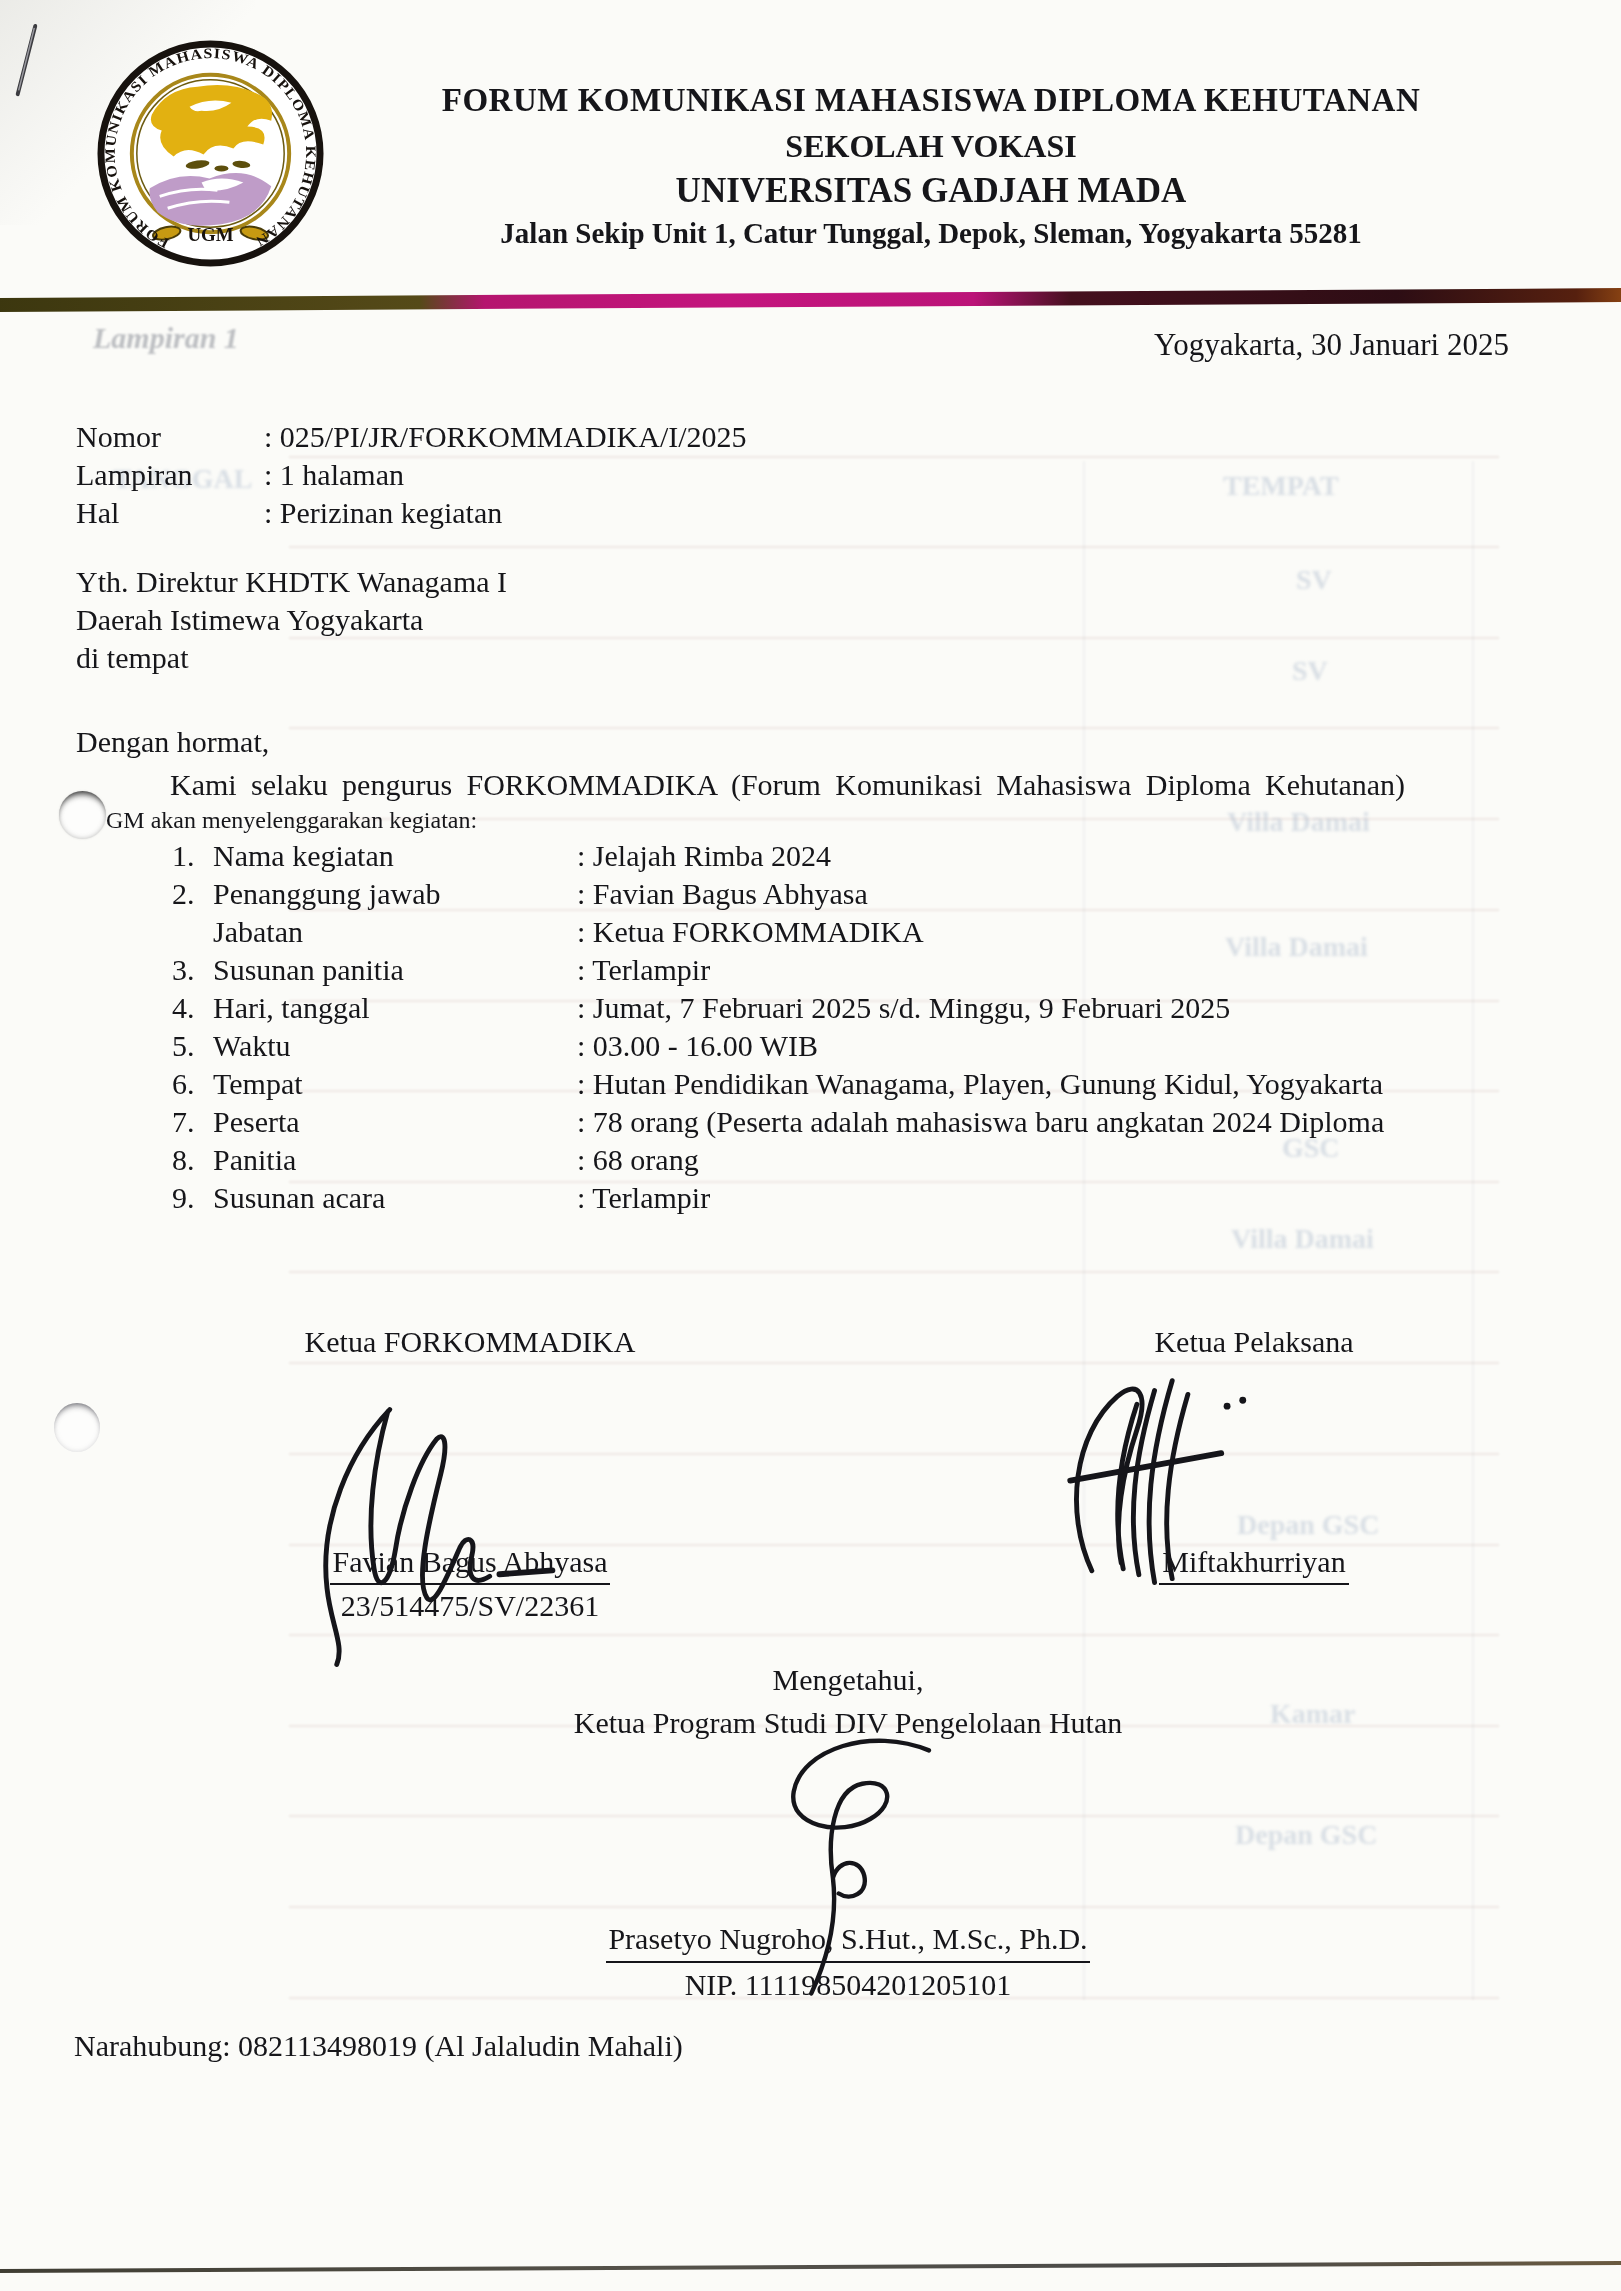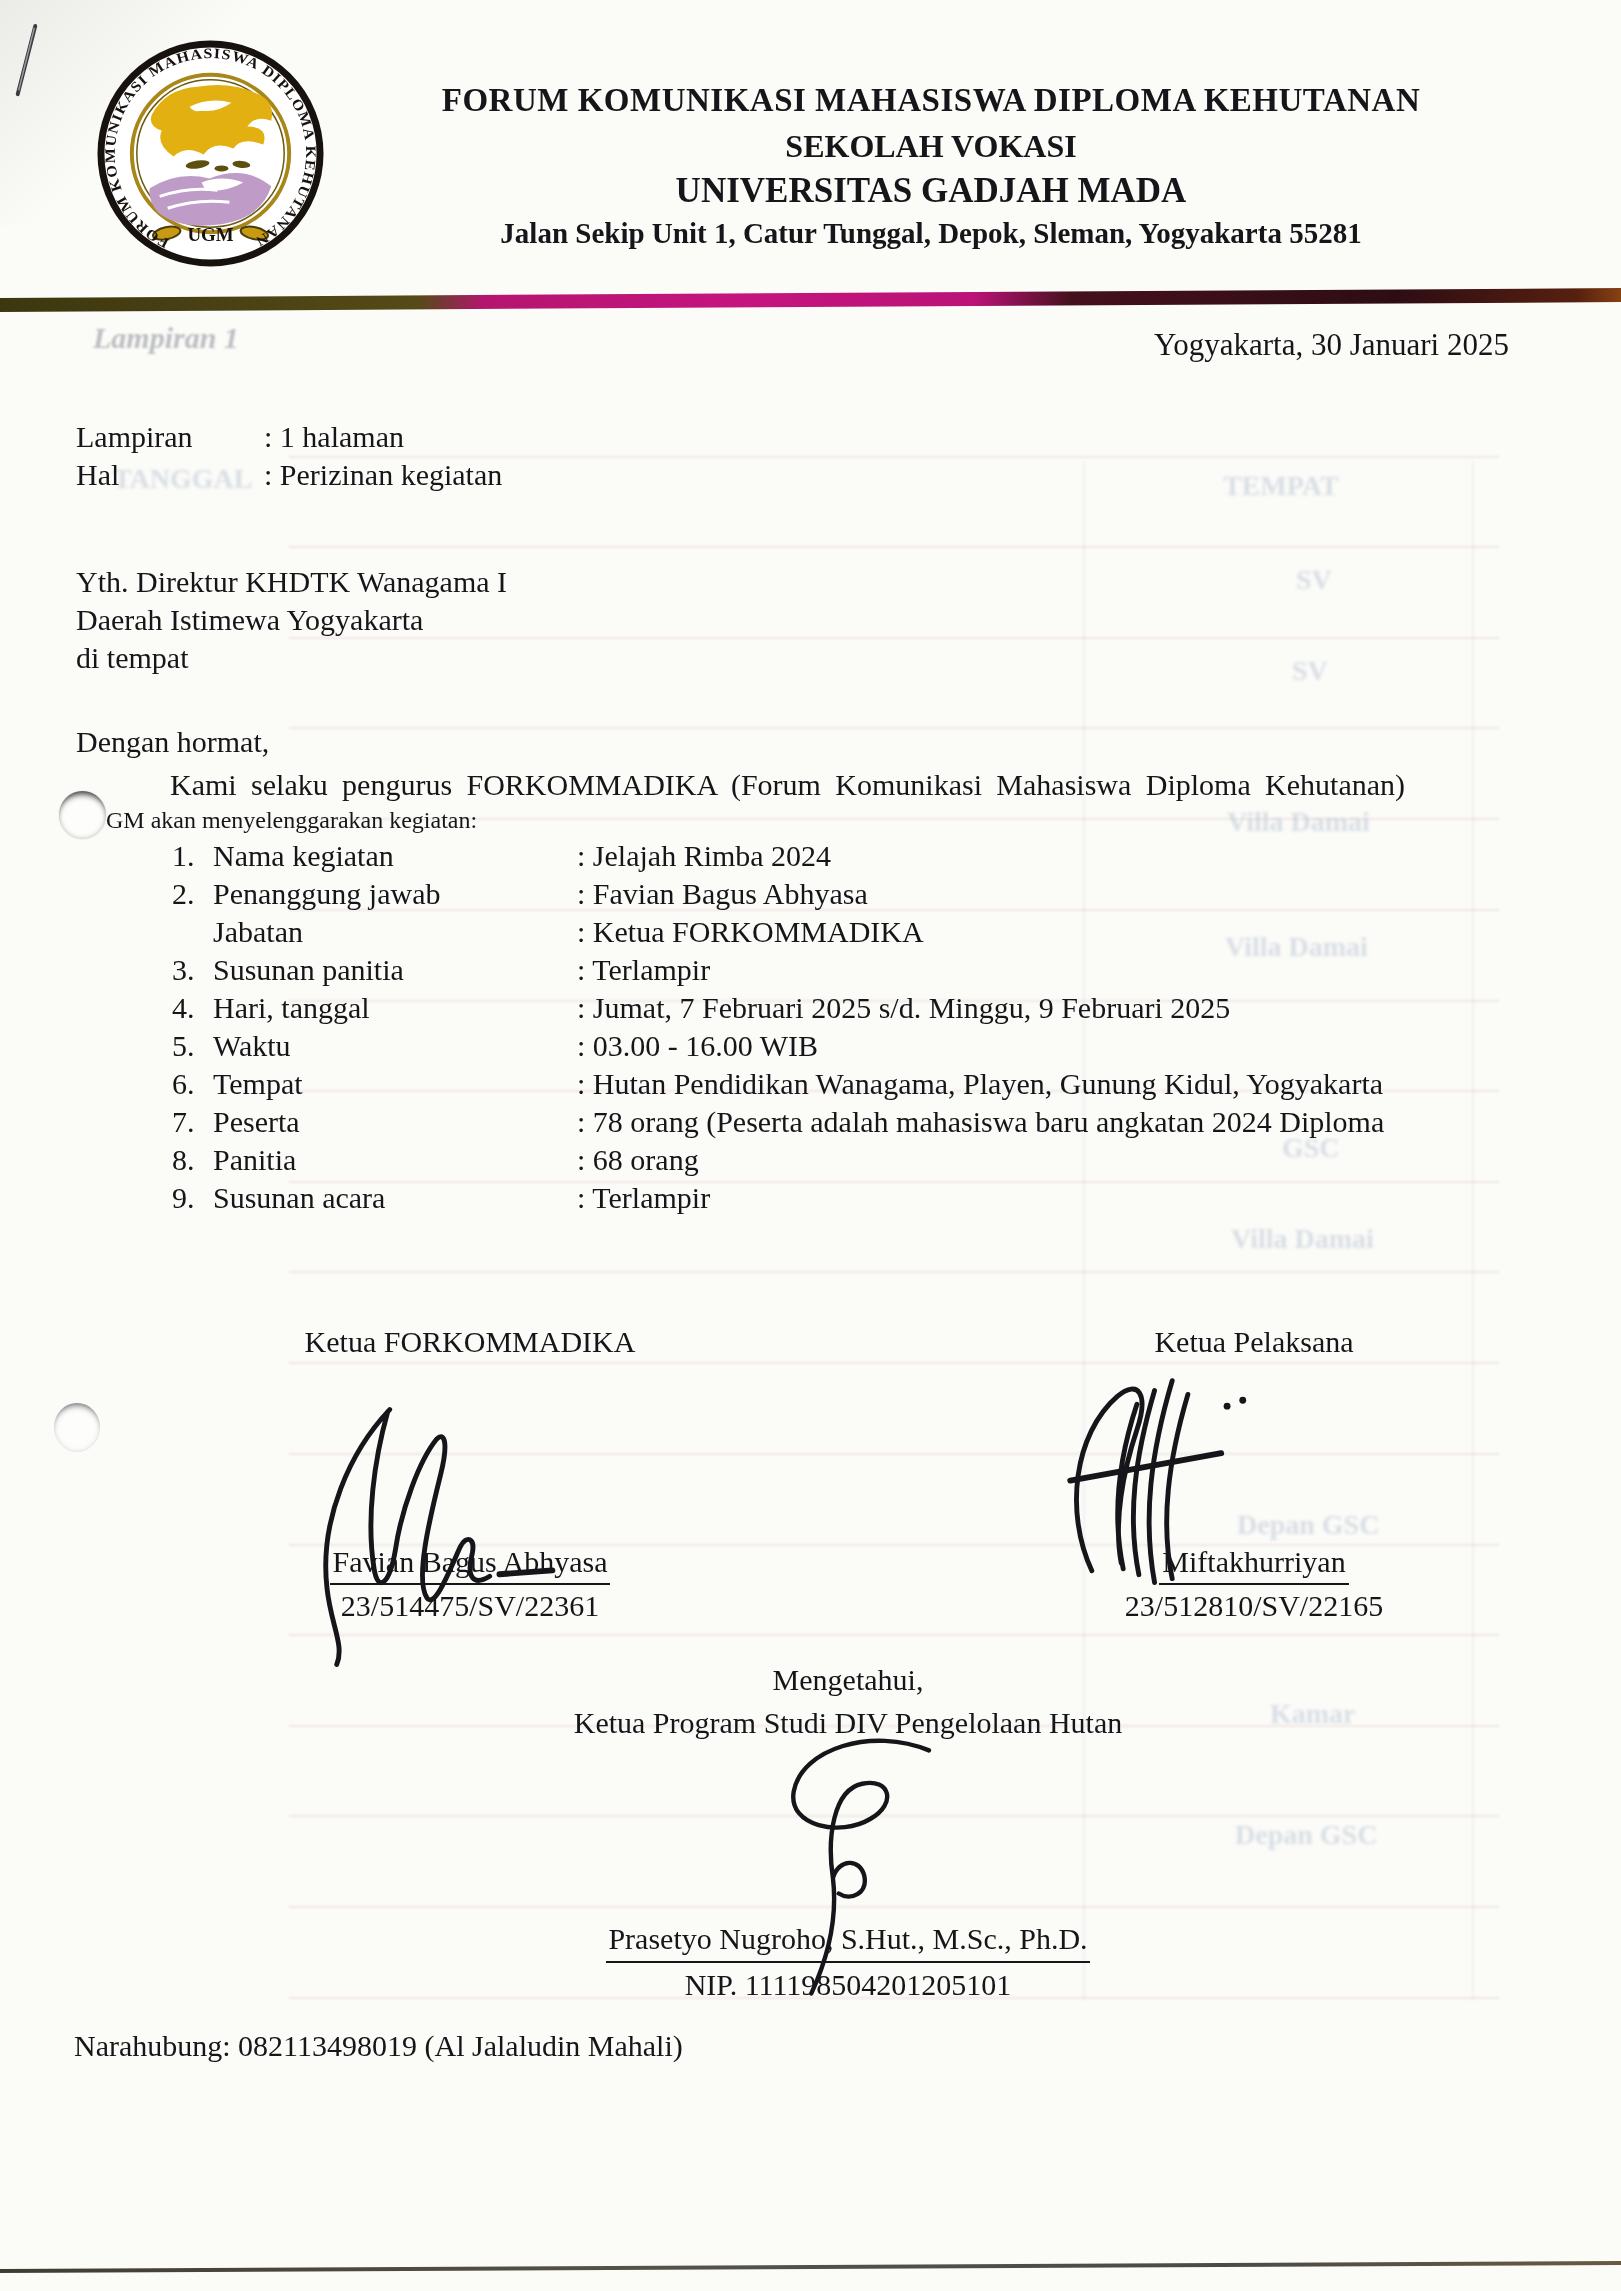--- a/index.html
+++ b/index.html
@@ -143,20 +143,24 @@
     <div class="lh-univ">UNIVERSITAS GADJAH MADA</div>
     <div class="lh-addr">Jalan Sekip Unit 1, Catur Tunggal, Depok, Sleman, Yogyakarta 55281</div>
   </div>
 
   <div class="abs divider"></div>
 
   <div class="abs date">Yogyakarta, 30 Januari 2025</div>
 
   <div class="abs meta">
     <div class="meta-row">
+      <span class="meta-label">Nomor</span>
+      <span class="meta-value">: 025/PI/JR/FORKOMMADIKA/I/2025</span>
+    </div>
+    <div class="meta-row">
       <span class="meta-label">Lampiran</span>
       <span class="meta-value">: 1 halaman</span>
     </div>
     <div class="meta-row">
       <span class="meta-label">Hal</span>
       <span class="meta-value">: Perizinan kegiatan</span>
     </div>
   </div>
 
   <div class="abs addressee">
@@ -236,21 +240,20 @@
     <circle cx="196" cy="52" r="3.5" fill="#15151a"></circle>
       <circle cx="212" cy="46" r="3.5" fill="#15151a"></circle>
   </svg>
 
   <div class="abs sig-name sig-name-left">
     <div><span class="uline">Favian Bagus Abhyasa</span></div>
     <div>23/514475/SV/22361</div>
   </div>
   <div class="abs sig-name sig-name-right">
     <div><span class="uline">Miftakhurriyan</span></div>
-    <div>23/512810/SV/22165</div>
   </div>
 
   <div class="abs approval">
     <div>Mengetahui,</div>
     <div>Ketua Program Studi DIV Pengelolaan Hutan</div>
   </div>
 
   <svg class="abs sig-svg sig-big" viewBox="0 0 260 300">
     <path d="M208,30 C150,6 78,28 70,72 C64,108 118,118 148,100 C176,84 168,58 140,64 C110,70 104,120 110,160 C116,210 100,252 88,278 M110,160 C116,140 138,140 142,158 C146,176 128,184 116,176" fill="none" stroke="#15151a" stroke-width="4.5" stroke-linecap="round"></path>
   </svg>

